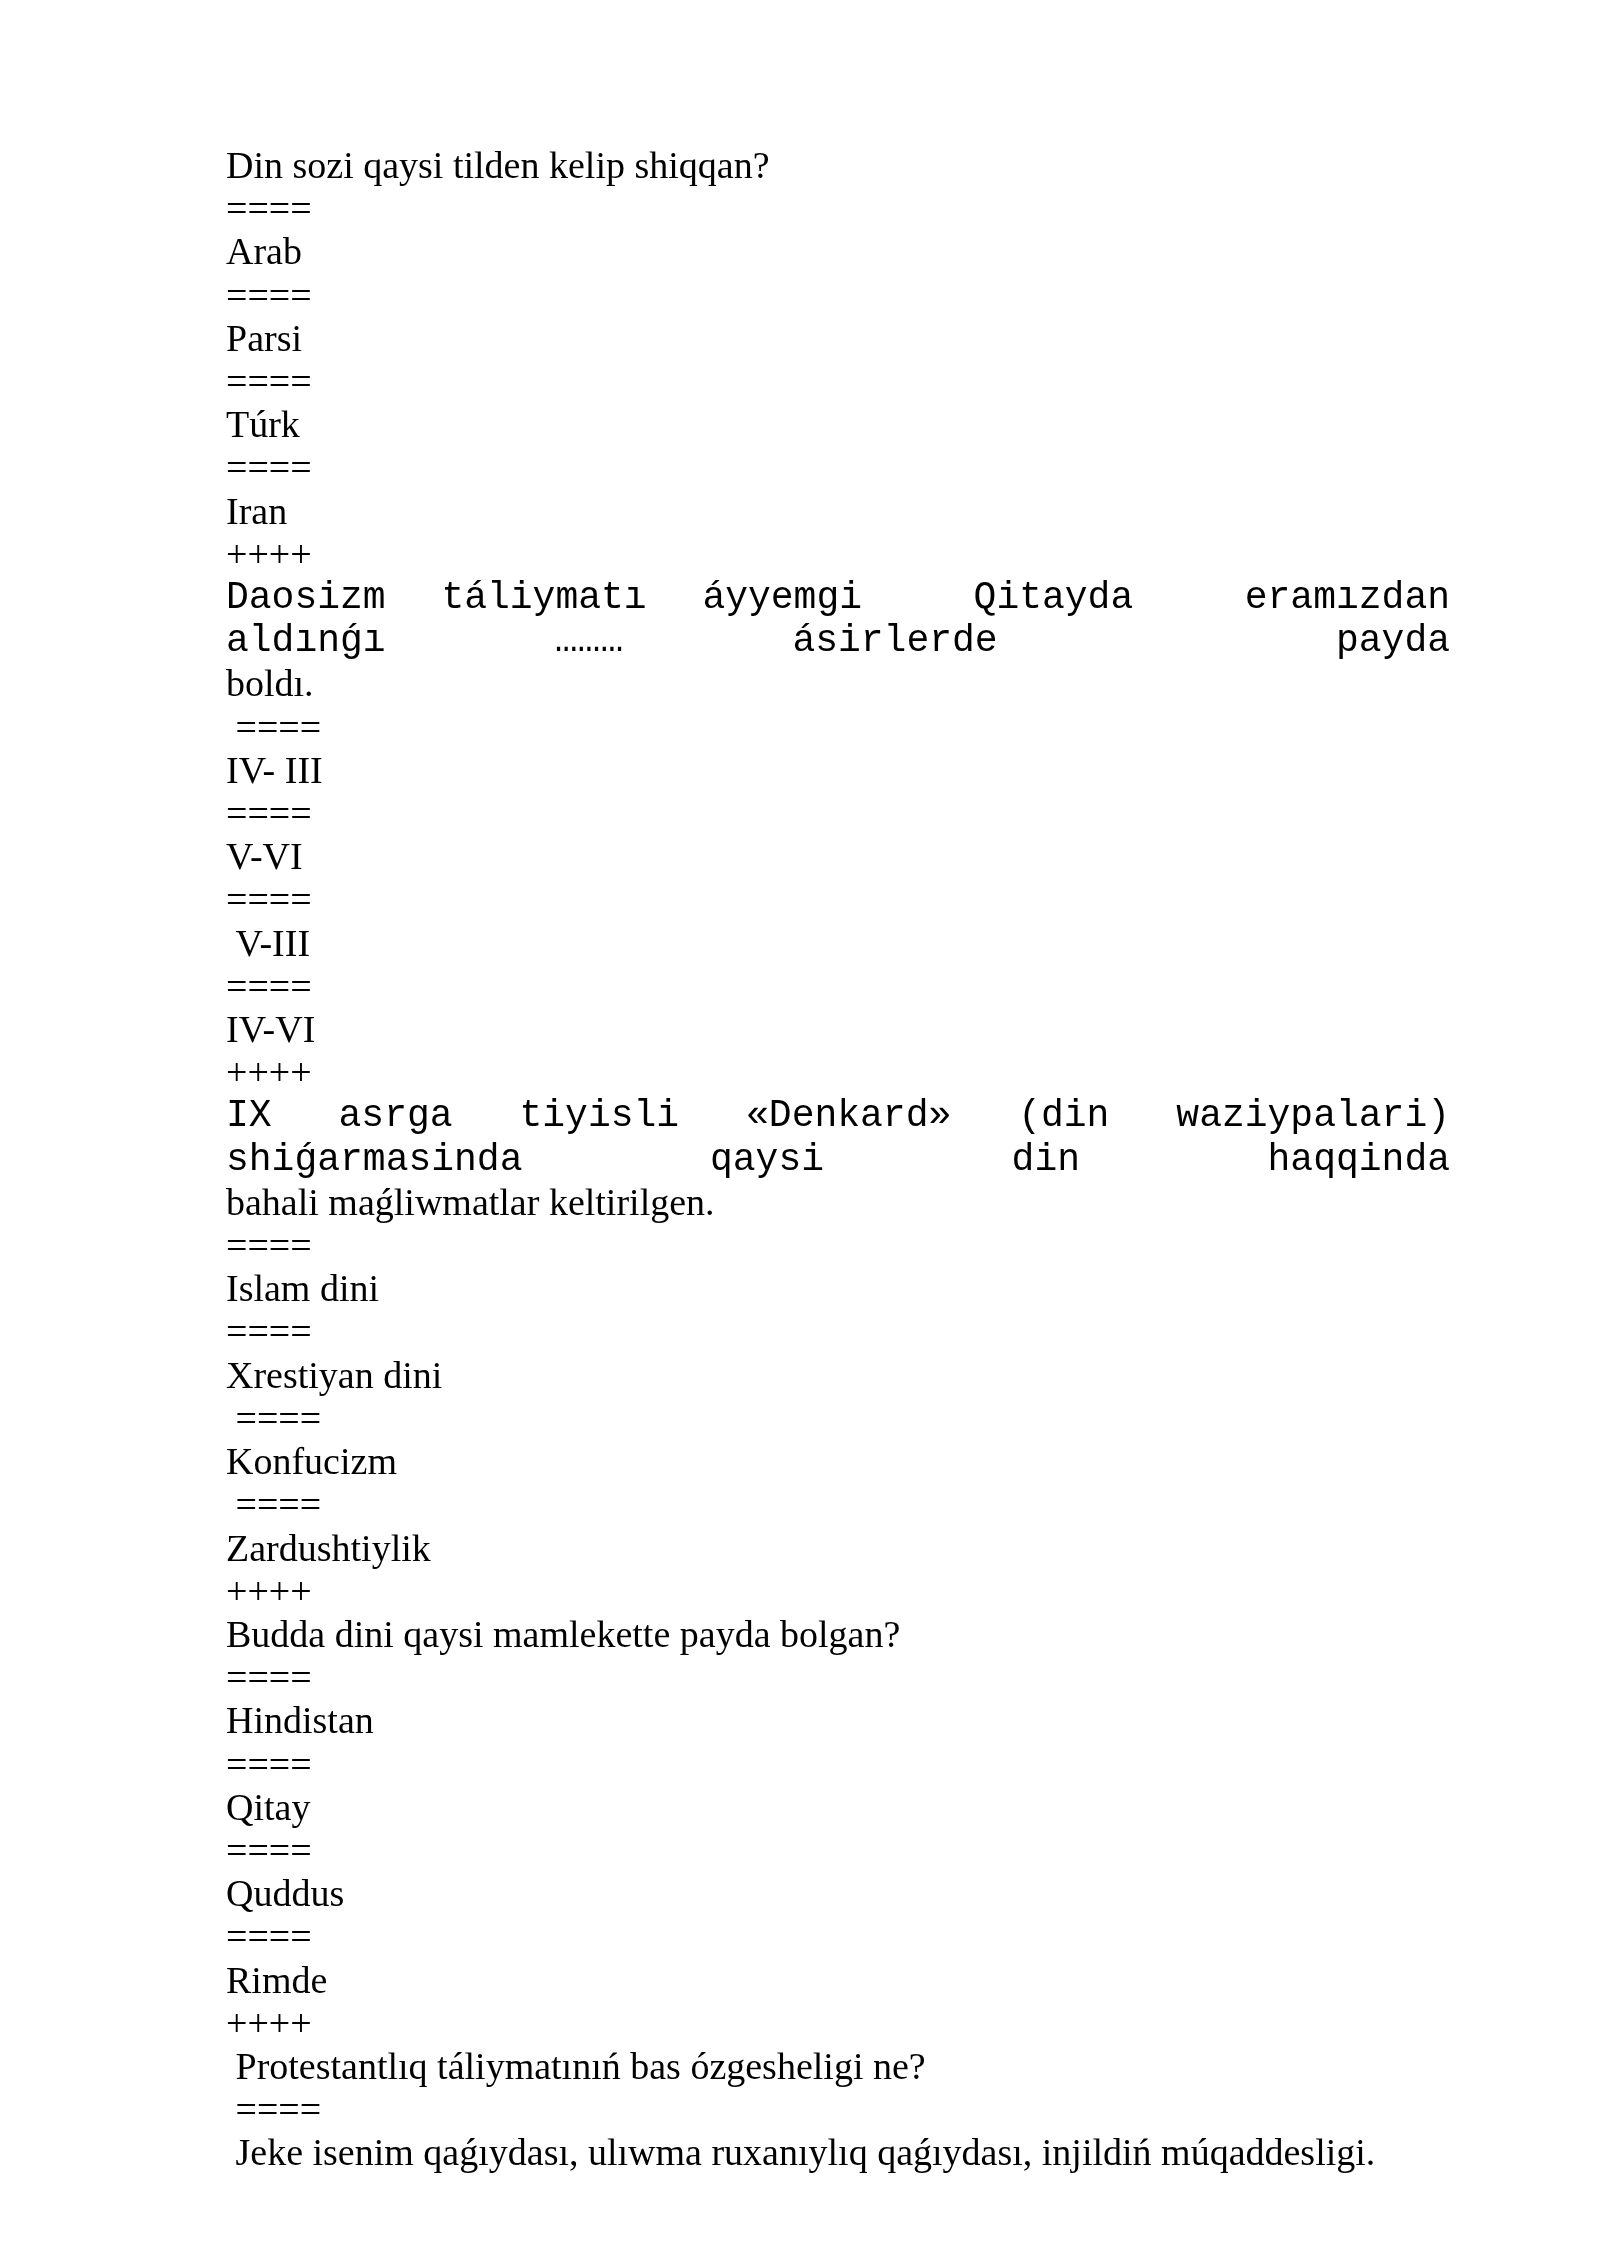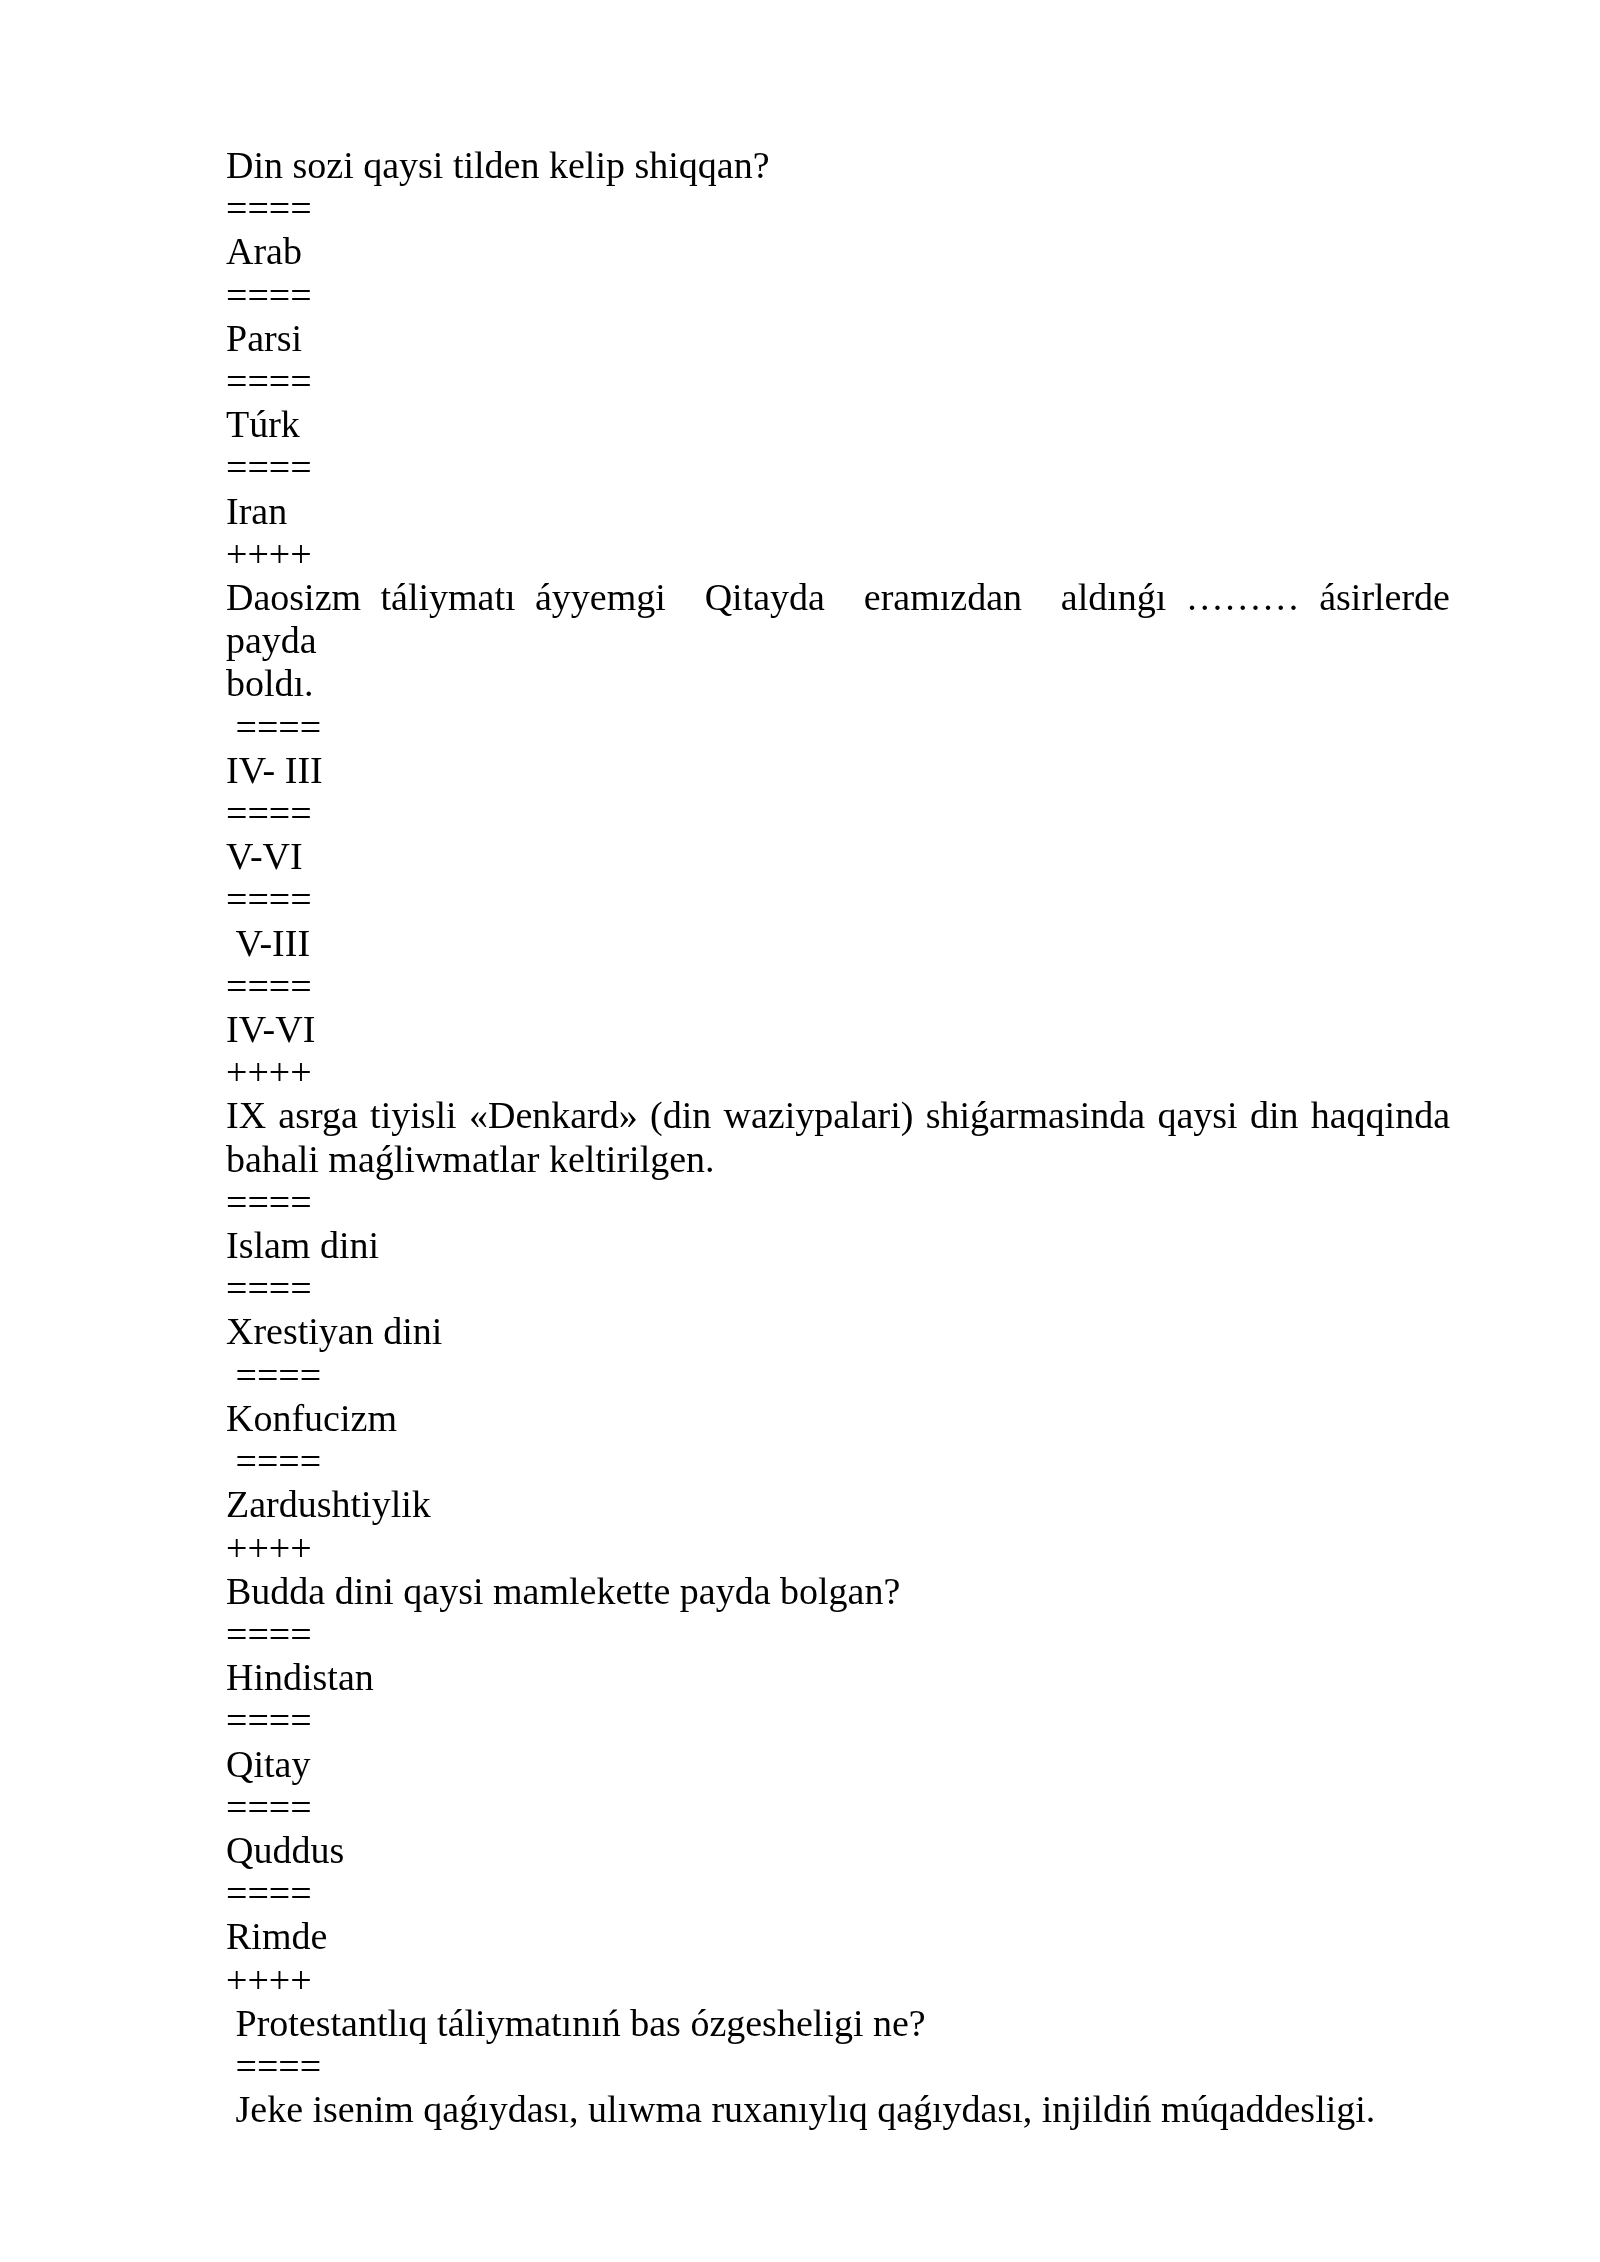--- a/index.html
+++ b/index.html
@@ -25,20 +25,21 @@
     line-height: 43.2px;
     white-space: pre-wrap;
     text-align: left;
   }
   .line {
     min-height: 43.2px;
   }
   .line.justify {
     text-align: justify;
     text-align-last: justify;
+    font-family: Liberation Mono, monospace;
   }
 </style>
 </head>
 <body>
 
 <div class="page" style="background: rgb(255, 255, 255); color: rgb(0, 0, 0);">
   <div class="content"><div class="line">Din sozi qaysi tilden kelip shiqqan?</div><div class="line">====</div><div class="line">Arab</div><div class="line">====</div><div class="line">Parsi</div><div class="line">====</div><div class="line">Túrk</div><div class="line">====</div><div class="line">Iran</div><div class="line">++++</div><div class="line justify">Daosizm táliymatı áyyemgi  Qitayda  eramızdan  aldınǵı ……… ásirlerde  payda</div><div class="line">boldı.</div><div class="line"> ====</div><div class="line">IV- III</div><div class="line">====</div><div class="line">V-VI</div><div class="line">====</div><div class="line"> V-III</div><div class="line">====</div><div class="line">IV-VI</div><div class="line">++++</div><div class="line justify">IX asrga tiyisli «Denkard» (din waziypalari) shiǵarmasinda qaysi din haqqinda</div><div class="line">bahali maǵliwmatlar keltirilgen.</div><div class="line">====</div><div class="line">Islam dini</div><div class="line">====</div><div class="line">Xrestiyan dini</div><div class="line"> ====</div><div class="line">Konfucizm</div><div class="line"> ====</div><div class="line">Zardushtiylik</div><div class="line">++++</div><div class="line">Budda dini qaysi mamlekette payda bolgan?</div><div class="line">====</div><div class="line">Hindistan</div><div class="line">====</div><div class="line">Qitay</div><div class="line">====</div><div class="line">Quddus</div><div class="line">====</div><div class="line">Rimde</div><div class="line">++++</div><div class="line"> Protestantlıq táliymatınıń bas ózgesheligi ne?</div><div class="line"> ====</div><div class="line"> Jeke isenim qaǵıydası, ulıwma ruxanıylıq qaǵıydası, injildiń múqaddesligi.</div></div>
 </div>
 
 </body></html>

